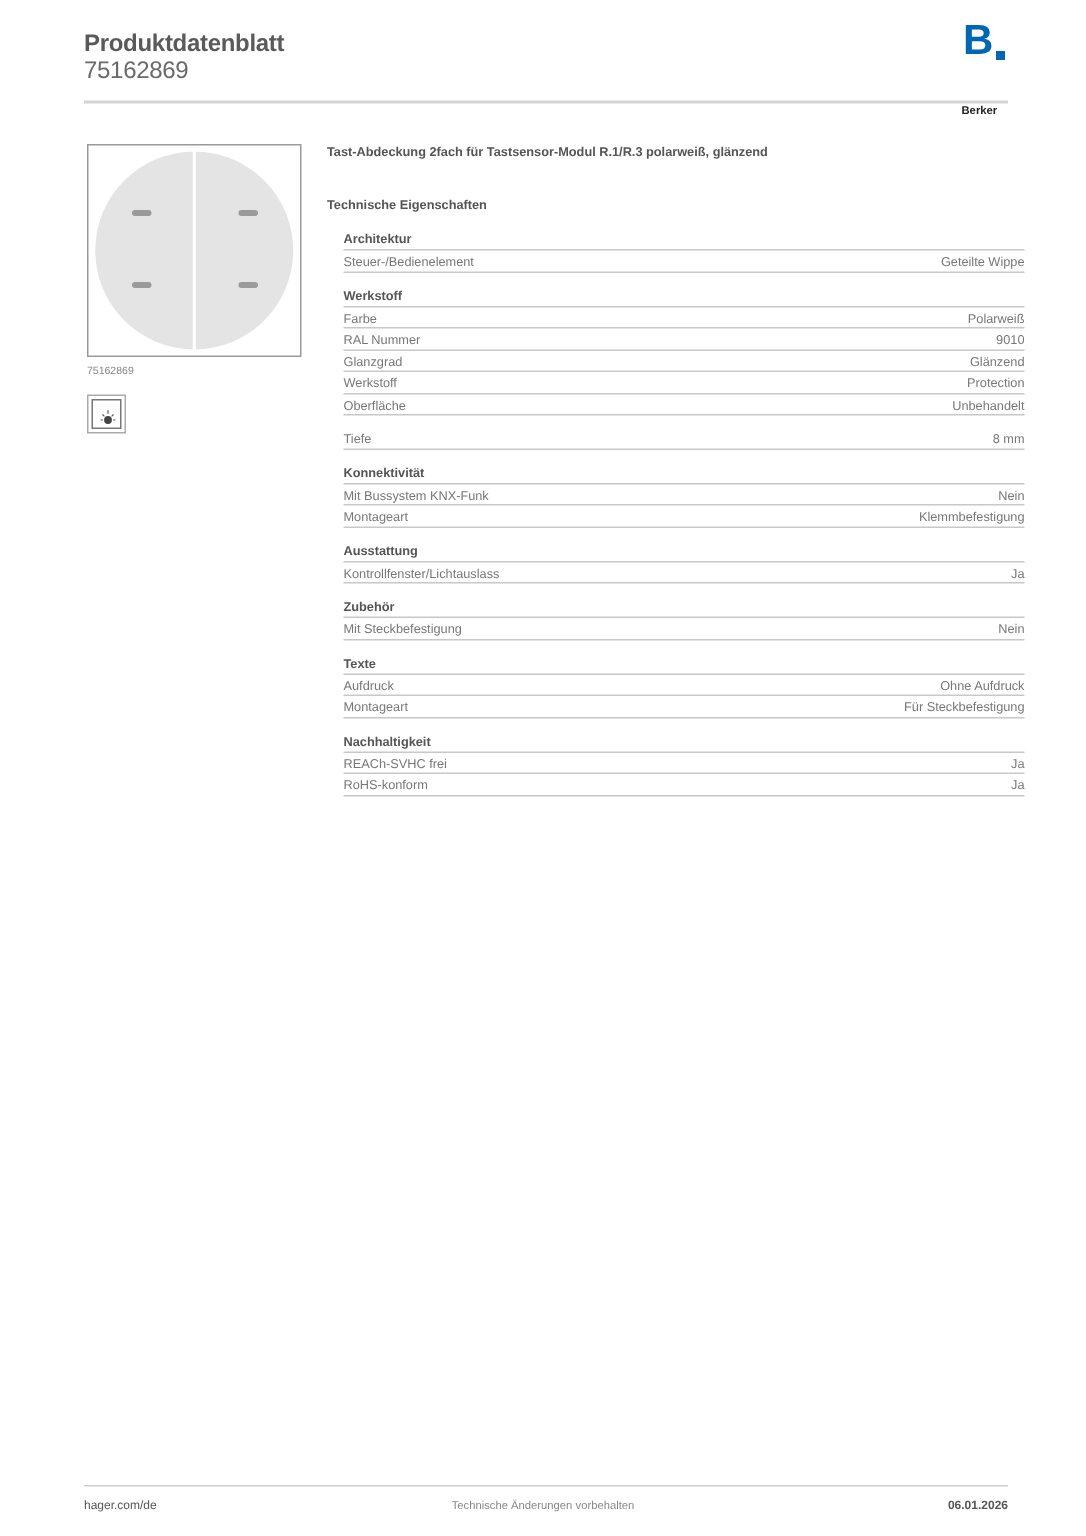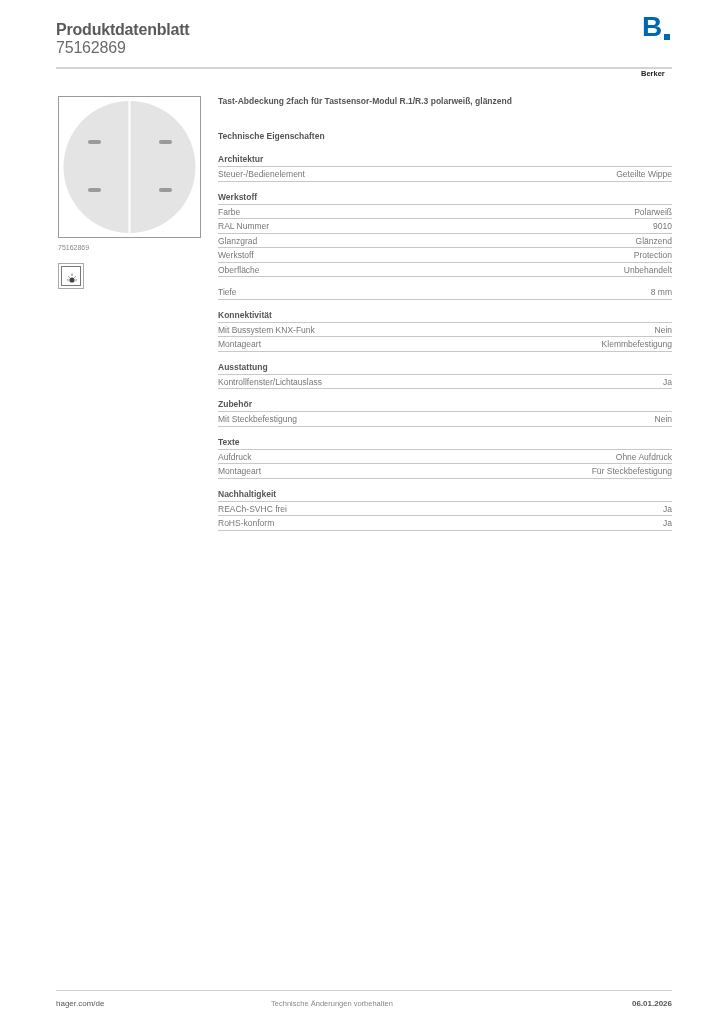--- a/index.html
+++ b/index.html
@@ -50,42 +50,42 @@
   }
   .product-title {
     position: absolute; left: 218px; top: 96px;
     font-size: 8.5px; font-weight: bold; color: #555;
   }
   .tech-title {
     position: absolute; left: 218px; top: 131px;
     font-size: 8.5px; font-weight: bold; color: #555;
   }
   .specs {
-    position: absolute; left: 218px; top: 152px; width: 454px;
+    position: absolute; left: 229px; top: 152px; width: 454px;
   }
   .section { margin-bottom: 8px; }
   .section-head {
     font-size: 8.5px; font-weight: bold; color: #555;
     height: 15px; line-height: 14px;
     border-bottom: 1px solid #c8c8c8;
   }
   .row {
     display: flex; justify-content: space-between;
     font-size: 8.5px; color: #777;
     height: 14.5px; line-height: 14px;
     border-bottom: 1px solid #c8c8c8;
   }
   .rule-bottom {
     position: absolute; left: 56px; top: 990px; width: 616px; height: 1px; background: #cfcfcf;
   }
   .footer-left {
     position: absolute; left: 56px; top: 999px; font-size: 8px; font-weight: normal; color: #555;
   }
   .footer-center {
-    position: absolute; left: 0; width: 664px; top: 999px; text-align: center; font-size: 7.5px; color: #888;
+    position: absolute; left: 0; width: 724px; top: 999px; text-align: center; font-size: 7.5px; color: #888;
   }
   .footer-right {
     position: absolute; right: 52px; top: 999px; font-size: 8px; font-weight: bold; color: #555;
   }
 </style>
 </head>
 <body>
 
 <div class="header-title">Produktdatenblatt</div>
 <div class="header-number">75162869</div>

